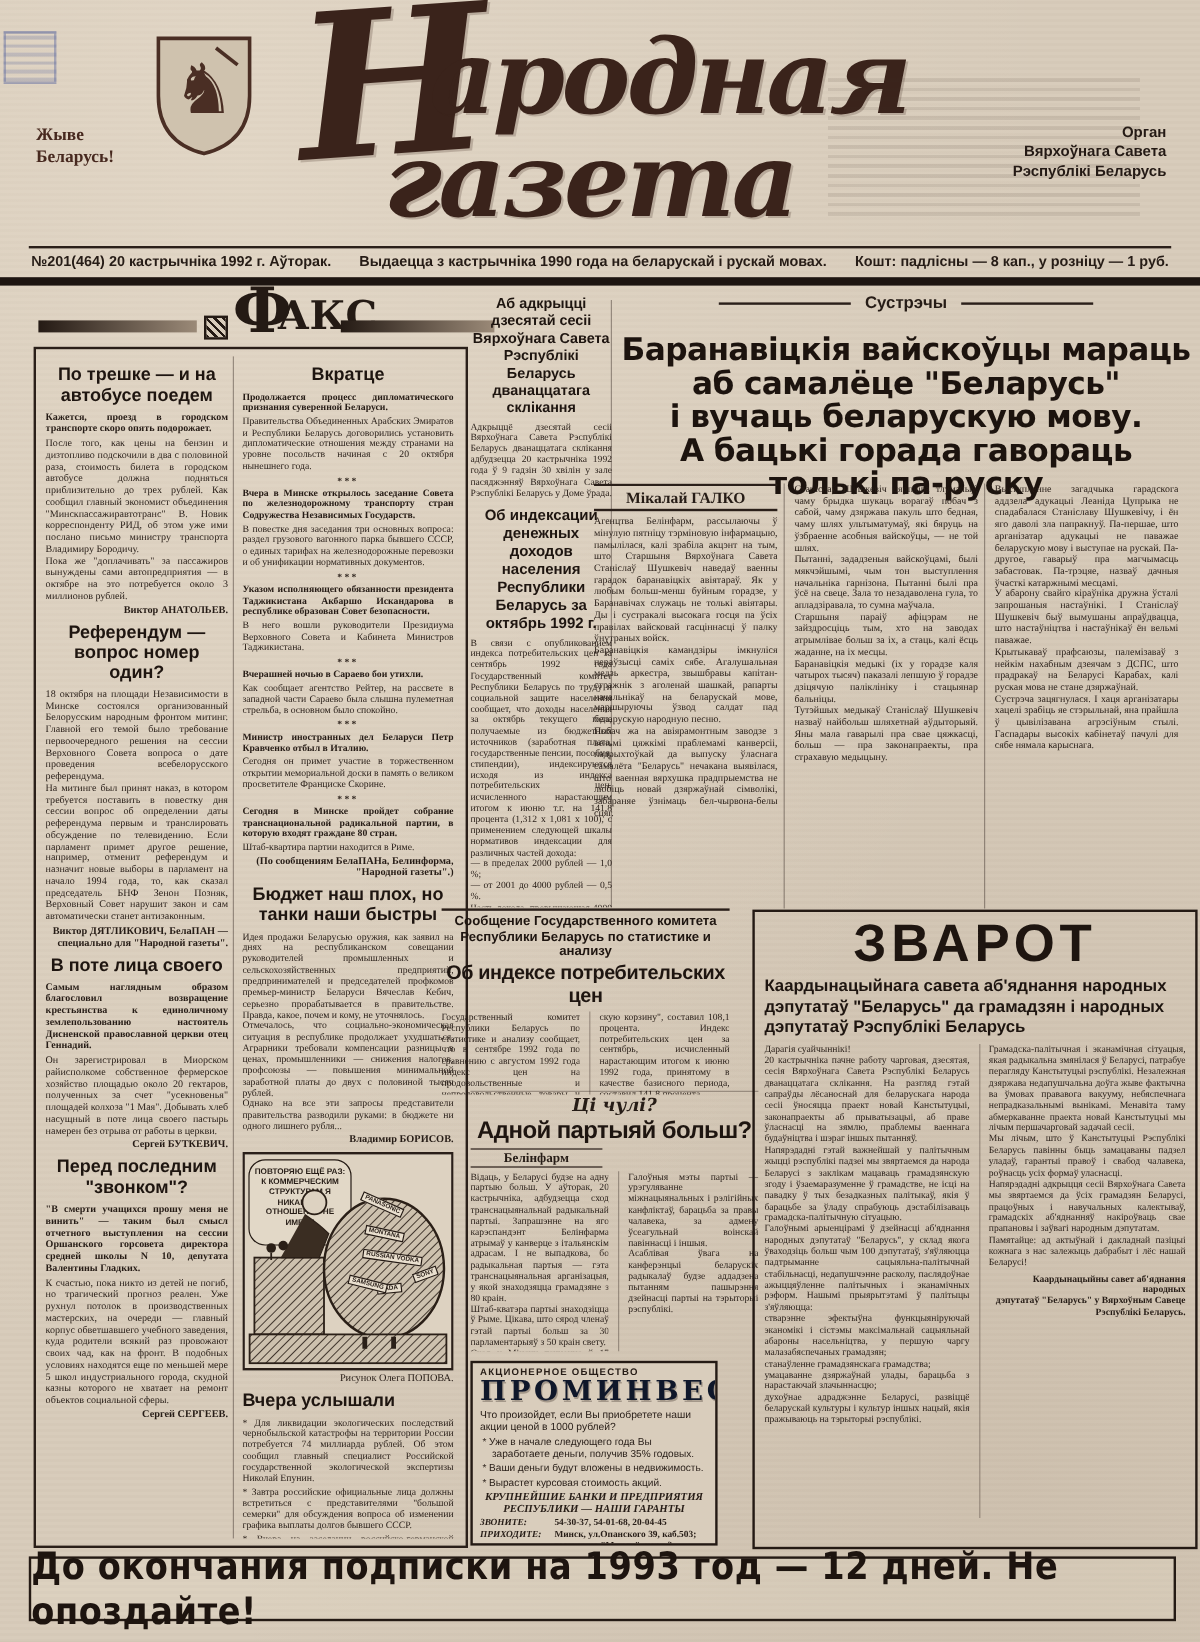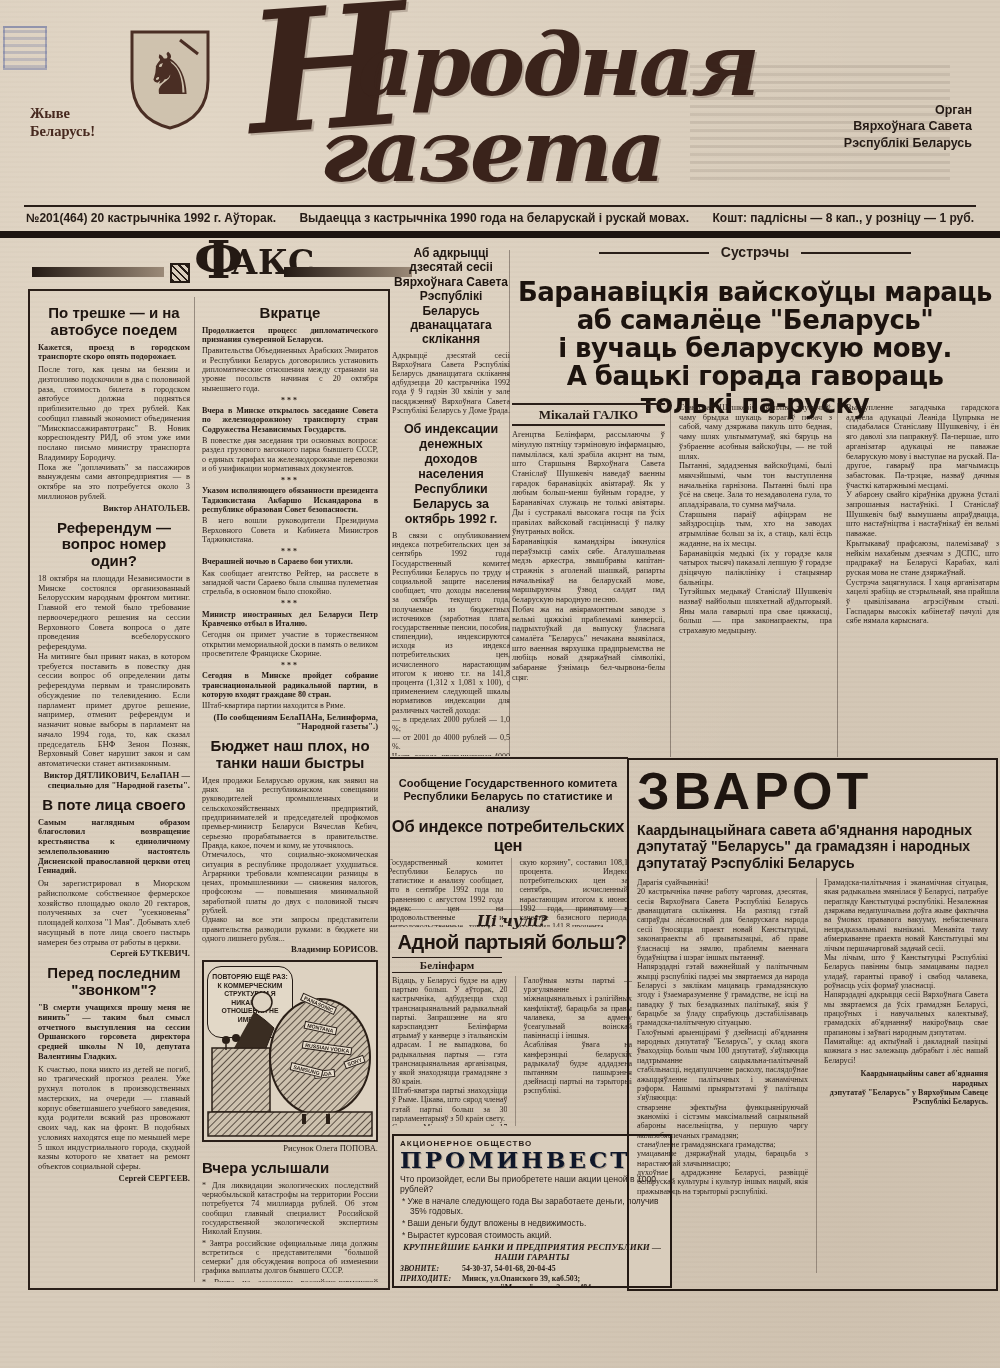--- a/index.html
+++ b/index.html
@@ -63,60 +63,60 @@
   .cl:nth-child(3){left:98px;top:82px;transform:rotate(8deg)}
   .cl:nth-child(4){left:110px;top:108px;transform:rotate(-6deg)}
   .cl:nth-child(5){left:140px;top:96px;transform:rotate(-20deg)}
   .cl:nth-child(6){left:86px;top:104px;transform:rotate(14deg)}
   .cap{ text-align:right;font-weight:normal;font-size:8.6px;margin:1px 0 3px}
   
   .ccol{position:absolute;left:392px;top:246px;width:118px;height:510px;overflow:hidden;font-size:8px;line-height:1.15}
   .c-h1{font-size:12px;line-height:1.2;text-align:center;margin:0 0 4px}
   .c-h2{font-size:12.5px;line-height:1.2;text-align:center;margin:7px 0 4px}
   .gut1{position:absolute;left:509px;top:250px;width:1px;height:506px;background:rgba(42,31,25,.4)}
-  .stats{position:absolute;left:388px;top:757px;width:240px;height:150px;border-top:2px solid #2a1f19;padding-top:18px;overflow:hidden}
+  .stats{position:absolute;left:368px;top:757px;width:240px;height:150px;border-top:2px solid #2a1f19;padding-top:3px;overflow:hidden}
   .st-kick{font-size:11px;line-height:1.15;text-align:center;margin:0}
   .st-title{font-size:16.5px;letter-spacing:-.3px;text-align:center;margin:2px 0 3px}
   .two{display:flex;gap:8px}
   .two .tc{width:116px;overflow:hidden;font-size:8px;line-height:1.15}
   .two .tc+.tc{border-left:1px solid rgba(42,31,25,.35);padding-left:7px;width:109px}
   .party{position:absolute;left:392px;top:909px;width:240px;height:222px;overflow:hidden;border-top:1px solid rgba(42,31,25,.35);padding-top:2px}
   .p-kick{font-family:"DejaVu Serif",serif;font-weight:bold;font-style:italic;font-size:15px;text-align:center;margin:0}
   .p-title{font-size:20px;text-align:center;margin:1px 0 3px;letter-spacing:-.5px}
   .p-byline{width:110px;border-top:1.5px solid #2a1f19;border-bottom:1.5px solid #2a1f19;font-weight:bold;
     font-size:11px;text-align:center;padding:1px 0;margin:0 0 3px}
   .party .two .tc{height:150px}
   
-  .ad{position:absolute;left:392px;top:1134px;width:280px;height:154px;border:2.5px solid #241a14;background:#d9cdbc;
+  .ad{position:absolute;left:392px;top:1134px;width:206px;height:154px;border:2.5px solid #241a14;background:#d9cdbc;
     padding:3px 6px;box-sizing:border-box;overflow:hidden}
   .ad-top{font-family:"Liberation Sans",sans-serif;font-weight:bold;font-size:8px;letter-spacing:1px}
   .ad-brand{font-family:"DejaVu Serif",serif;font-weight:bold;font-size:23px;letter-spacing:3px;color:#0f172a;
     margin:-2px 0 1px;text-shadow:1px 1px 0 rgba(42,29,22,.3)}
   .ad-q{font-family:"Liberation Sans",sans-serif;font-size:8.6px;margin:0 0 2px}
   .ad-b{font-family:"Liberation Sans",sans-serif;font-size:8.4px;margin:0 0 2px 10px;text-indent:-8px}
   .ad-g{font-family:"Liberation Serif",serif;font-weight:bold;font-style:italic;font-size:9px;text-align:center;margin:2px 0}
   .ad-c{display:flex;font-size:7.8px;margin-top:1px}
   .ad-c b{font-style:italic;width:62px;flex:none}
   .ad-c span{font-weight:bold;white-space:pre-line}
   
   .kick{position:absolute;left:512px;top:244px;width:486px;text-align:center;
     font-family:Liberation Sans, sans-serif;font-weight:bold;font-size:14px}
   .kick:before,.kick:after{content:"";display:inline-block;width:110px;height:2px;background:#2a1f19;vertical-align:middle;margin:0 12px}
   .headline{position:absolute;left:510px;top:262px;width:490px;text-align:center;
     font-family:"DejaVu Sans",sans-serif;font-weight:bold;font-size:26px;line-height:1.07;letter-spacing:-.5px;
     color:#1c130e;white-space:pre-line}
-  .art{position:absolute;left:512px;top:403px;width:488px;height:354px;display:flex}
+  .art{position:absolute;left:495px;top:403px;width:488px;height:354px;display:flex}
   .acol{width:153px;overflow:hidden;font-size:8.3px;line-height:1.17}
   .acol+.acol{border-left:1px solid rgba(42,31,25,.4);margin-left:5px;padding-left:8px}
   .byline{border-top:2px solid #2a1f19;border-bottom:2px solid #2a1f19;font-weight:bold;font-size:13px;
     text-align:center;padding:2px 0;margin:0 0 4px}
   
   .zv{position:absolute;left:627px;top:758px;width:371px;height:533px;border:2px solid #241a14;box-sizing:border-box;
     padding:4px 8px;overflow:hidden}
-  .zv-title{font-size:52px;letter-spacing:4px;margin:0;line-height:1.05}
+  .zv-title{font-size:44px;text-align:center;letter-spacing:4px;margin:0;line-height:1.05}
   .zv-sub{font-size:14px;line-height:1.2;margin:3px 0 6px}
   .zv .two .tc{width:172px;font-size:8px;line-height:1.17;height:395px}
   .zv .two .tc+.tc{width:165px}
   .zv-sig{font-weight:bold;text-align:right;white-space:pre-line;margin-top:4px}
   
   .banner{position:absolute;left:24px;top:1297px;width:952px;height:50px;border:2.5px solid #241a14;
     display:flex;align-items:center;justify-content:center;background:rgba(233,222,204,.25)}
   .banner div{font-family:"DejaVu Sans",sans-serif;font-weight:bold;font-size:28px;letter-spacing:.5px;
     color:#1d140f;transform:scaleY(1.12)}
   .ghost{position:absolute;opacity:.10;background:repeating-linear-gradient(0deg,#3a2c22 0 3px,rgba(0,0,0,0) 3px 8px)}
@@ -370,15 +370,18 @@
 Мы лічым, што ў Канстытуцыі Рэспублікі Беларусь павінны быць замацаваны падзел уладаў, гарантыі правоў і свабод чалавека, роўнасць усіх формаў уласнасці.
 Напярэдадні адкрыцця сесіі Вярхоўнага Савета мы звяртаемся да ўсіх грамадзян Беларусі, працоўных і навучальных калектываў, грамадскіх аб'яднанняў накіроўваць свае прапановы і заўвагі народным дэпутатам.
 Памятайце: ад актыўнай і дакладнай пазіцыі кожнага з нас залежыць дабрабыт і лёс нашай Беларусі!</p>
         <p class="body zv-sig">Каардынацыйны савет аб'яднання народных
 дэпутатаў "Беларусь" у Вярхоўным Савеце
 Рэспублікі Беларусь.</p>
       </div>
     </div>
   </div>
 
+  <div class="banner">
+    <div>До окончания подписки на 1993 год — 12 дней. Не опоздайте!</div>
+  </div>
 
   <div class="ghost" style="left:690px;top:60px;width:260px;height:120px"></div>
 </div>
 
 </body></html>

